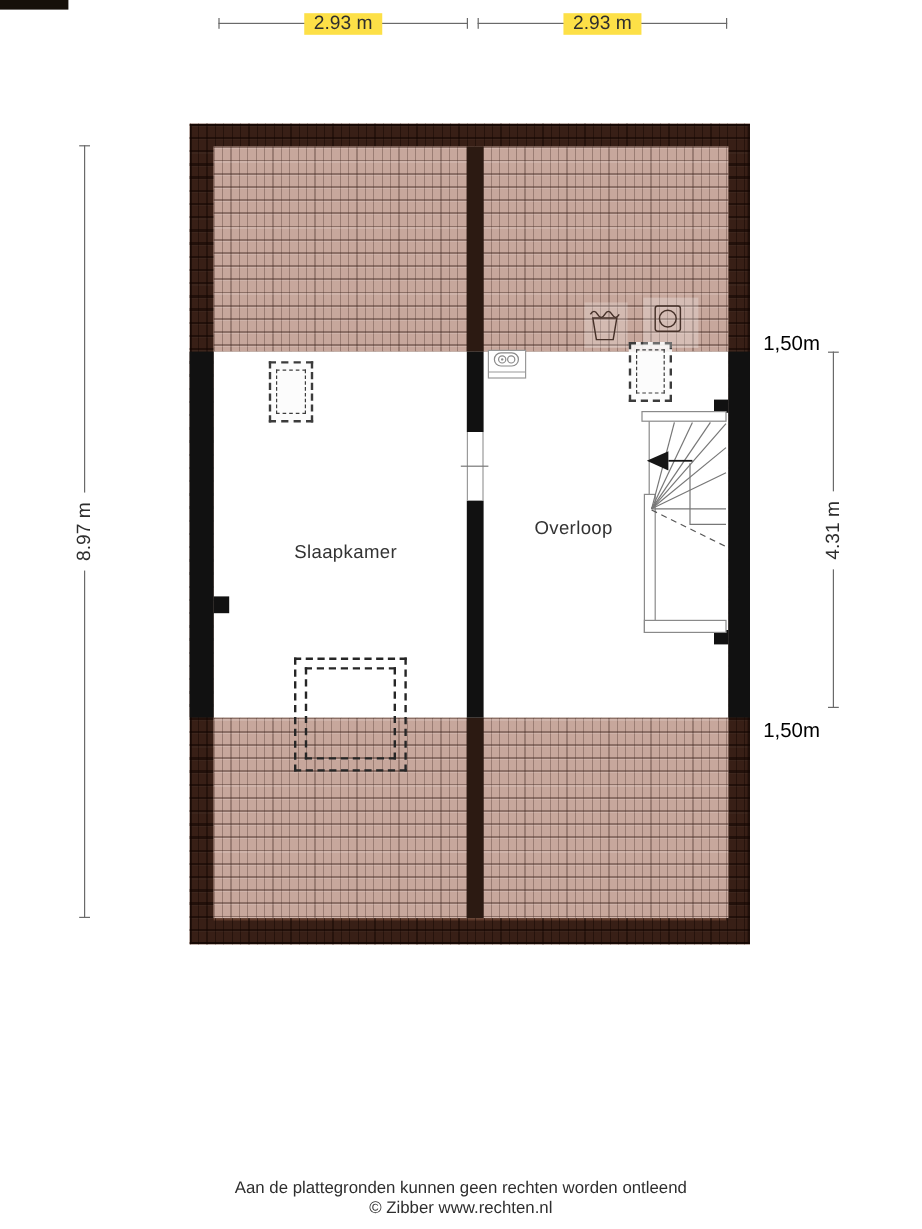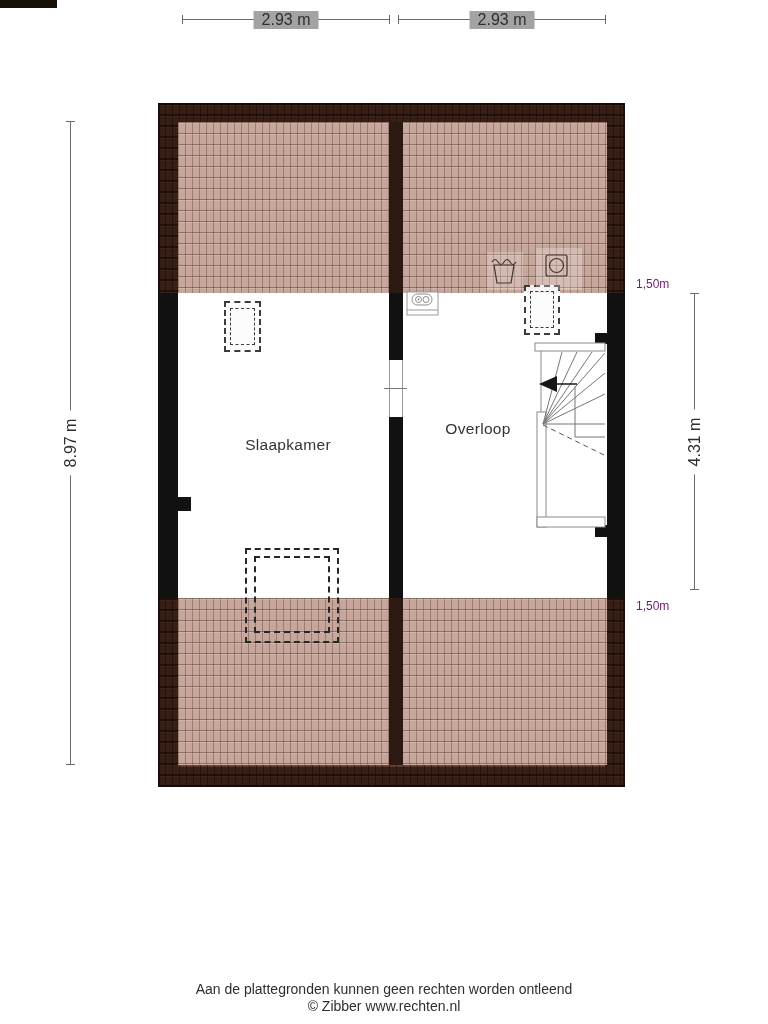--- a/index.html
+++ b/index.html
@@ -46,45 +46,45 @@
   .dash{position:absolute;box-sizing:border-box;border:2px dashed #3c3c3c;}
   .sky1{left:224px;top:301px;width:37px;height:51px;background:rgba(252,252,252,.88);}
   .sky1-in{left:230px;top:308px;width:25px;height:37px;border-width:1px;}
   .sky2{left:524px;top:285px;width:36px;height:50px;background:rgba(252,252,252,.88);}
   .sky2-in{left:530px;top:291px;width:24px;height:37px;border-width:1px;}
   .dormer-out{left:245px;top:548px;width:94px;height:95px;border-color:#262626;}
   .dormer-in{left:254px;top:556px;width:76px;height:77px;border-color:#262626;}
 
   
   .room-label{position:absolute;width:140px;text-align:center;font-size:15.5px;color:#333;letter-spacing:.3px;}
-  .room-label.slaapkamer{left:218px;top:436px;}
-  .room-label.overloop{left:408px;top:420px;}
+  .room-label.slaapkamer{left:218px;top:452px;}
+  .room-label.overloop{left:408px;top:432px;}
 
   
   .dim{position:absolute;color:#2e2e2e;}
   .dim .line{position:absolute;background:#6a6a6a;}
   .dim .tick{position:absolute;background:#6a6a6a;}
   .dim-h{height:10px;}
   .dim-h .line{left:0;right:0;top:4px;height:1px;}
   .dim-h .tick{width:1px;height:9px;top:0;}
   .dim-h .tick.a{left:0;}  .dim-h .tick.b{right:0;}
   .dim-h .lbl{position:absolute;left:50%;top:5px;transform:translate(-50%,-50%);
-    background:#a3a3a3;padding:0 8px;font-size:16px;white-space:nowrap;}
+    background:#fde047;padding:0 8px;font-size:16px;white-space:nowrap;}
   .dim-v{width:10px;}
   .dim-v .line{top:0;bottom:0;left:4px;width:1px;}
   .dim-v .tick{height:1px;width:9px;left:0;}
   .dim-v .tick.a{top:0;}  .dim-v .tick.b{bottom:0;}
   .dim-v .lbl{position:absolute;left:5px;top:50%;transform:translate(-50%,-50%) rotate(-90deg);
     background:#fff;padding:0 8px;font-size:16px;white-space:nowrap;}
   .dim-top-1{left:182px;top:15px;width:208px;}
   .dim-top-2{left:398px;top:15px;width:208px;}
   .dim-bottom{left:182px;top:865px;width:425px;}
   .dim-left{left:66px;top:121px;height:644px;}
   .dim-right{left:690px;top:293px;height:297px;}
-  .small-dim{position:absolute;font-size:12px;color:#701a75;white-space:nowrap;}
+  .small-dim{position:absolute;font-size:17px;color:#000000;white-space:nowrap;}
   .lbl-150-top{left:636px;top:277px;}
   .lbl-150-bottom{left:636px;top:599px;}
 
   
   .overlay{position:absolute;left:0;top:0;pointer-events:none;}
 
   
   .footer{position:absolute;left:0;width:768px;top:981px;text-align:center;color:#2e2e2e;font-size:14px;line-height:17px;}
 </style>
 </head>

